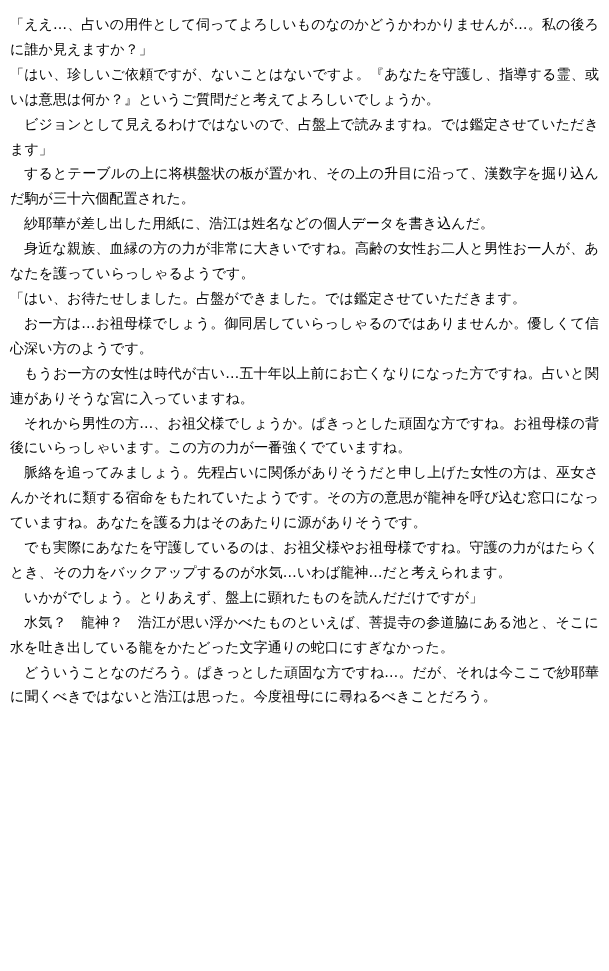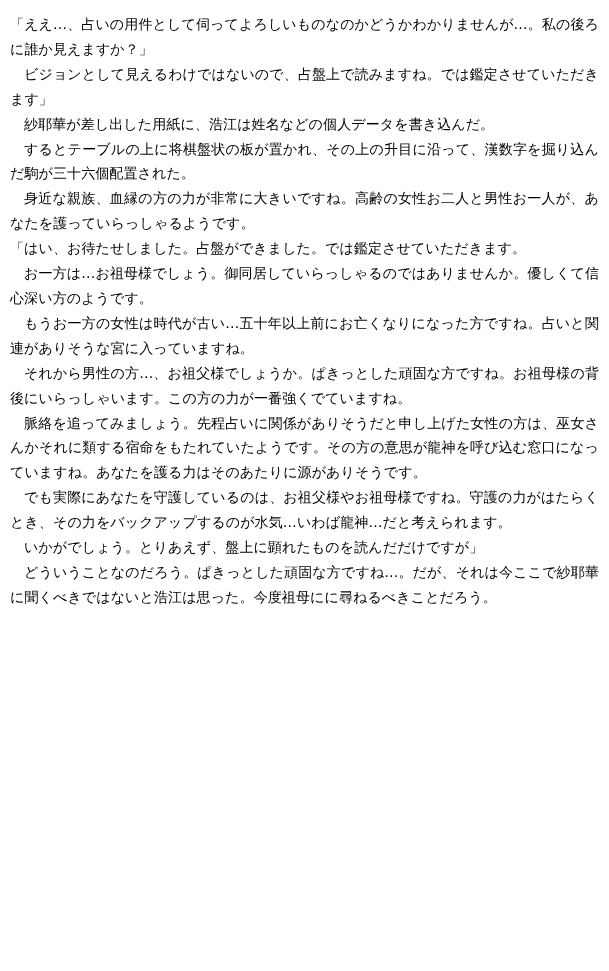--- a/index.html
+++ b/index.html
@@ -36,27 +36,29 @@
     text-indent: 0;
   }
 </style>
 </head>
 <body>
 
 <div class="page">
   <div class="doc-body">
 
     <p class="para quote">「ええ…、占いの用件として伺ってよろしいものなのかどうかわかりませんが…。私の後ろに誰か見えますか？」</p>
+    <p class="para quote">「はい、珍しいご依頼ですが、ないことはないですよ。『あなたを守護し、指導する霊、或いは意思は何か？』というご質問だと考えてよろしいでしょうか。</p>
     <p class="para">ビジョンとして見えるわけではないので、占盤上で読みますね。では鑑定させていただきます」</p>
+    <p class="para">するとテーブルの上に将棋盤状の板が置かれ、その上の升目に沿って、漢数字を掘り込んだ駒が三十六個配置された。</p>
     <p class="para">紗耶華が差し出した用紙に、浩江は姓名などの個人データを書き込んだ。</p>
-    <p class="para">するとテーブルの上に将棋盤状の板が置かれ、その上の升目に沿って、漢数字を掘り込んだ駒が三十六個配置された。</p>
     <p class="para">身近な親族、血縁の方の力が非常に大きいですね。高齢の女性お二人と男性お一人が、あなたを護っていらっしゃるようです。</p>
     <p class="para quote">「はい、お待たせしました。占盤ができました。では鑑定させていただきます。</p>
     <p class="para">お一方は…お祖母様でしょう。御同居していらっしゃるのではありませんか。優しくて信心深い方のようです。</p>
     <p class="para">もうお一方の女性は時代が古い…五十年以上前にお亡くなりになった方ですね。占いと関連がありそうな宮に入っていますね。</p>
     <p class="para">それから男性の方…、お祖父様でしょうか。ぱきっとした頑固な方ですね。お祖母様の背後にいらっしゃいます。この方の力が一番強くでていますね。</p>
     <p class="para">脈絡を追ってみましょう。先程占いに関係がありそうだと申し上げた女性の方は、巫女さんかそれに類する宿命をもたれていたようです。その方の意思が龍神を呼び込む窓口になっていますね。あなたを護る力はそのあたりに源がありそうです。</p>
     <p class="para">でも実際にあなたを守護しているのは、お祖父様やお祖母様ですね。守護の力がはたらくとき、その力をバックアップするのが水気…いわば龍神…だと考えられます。</p>
     <p class="para">いかがでしょう。とりあえず、盤上に顕れたものを読んだだけですが」</p>
+    <p class="para">水気？　龍神？　浩江が思い浮かべたものといえば、菩提寺の参道脇にある池と、そこに水を吐き出している龍をかたどった文字通りの蛇口にすぎなかった。</p>
     <p class="para">どういうことなのだろう。ぱきっとした頑固な方ですね…。だが、それは今ここで紗耶華に聞くべきではないと浩江は思った。今度祖母にに尋ねるべきことだろう。</p>
 
   </div>
 </div>
 
 </body></html>

